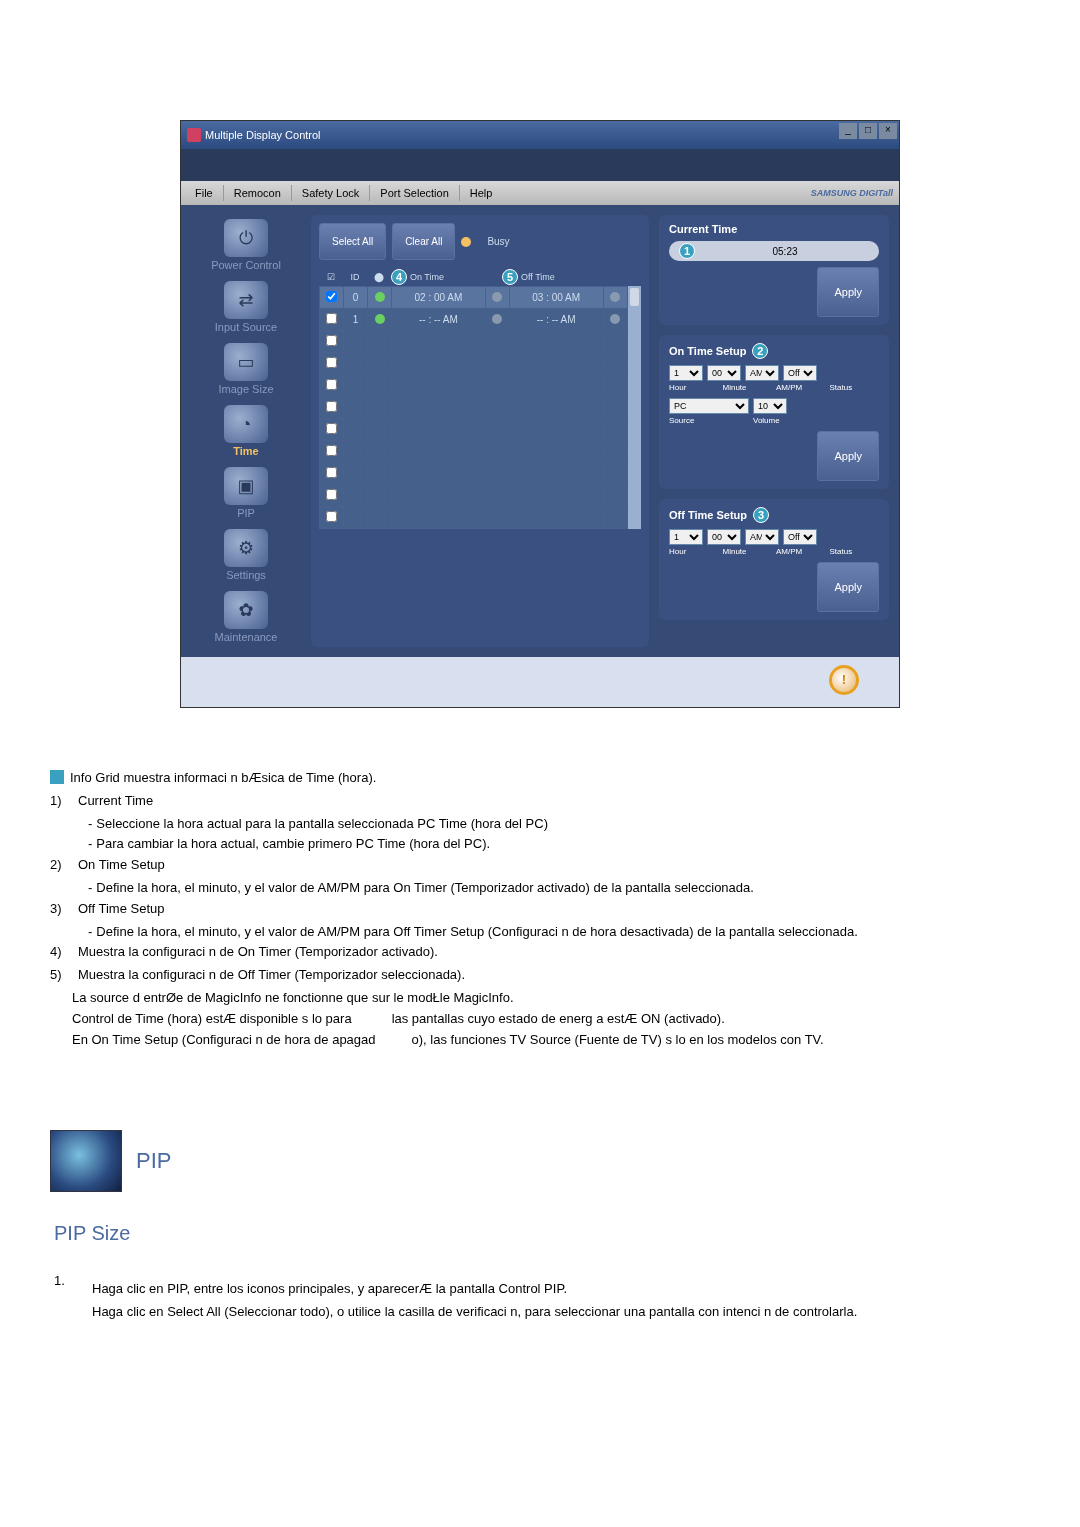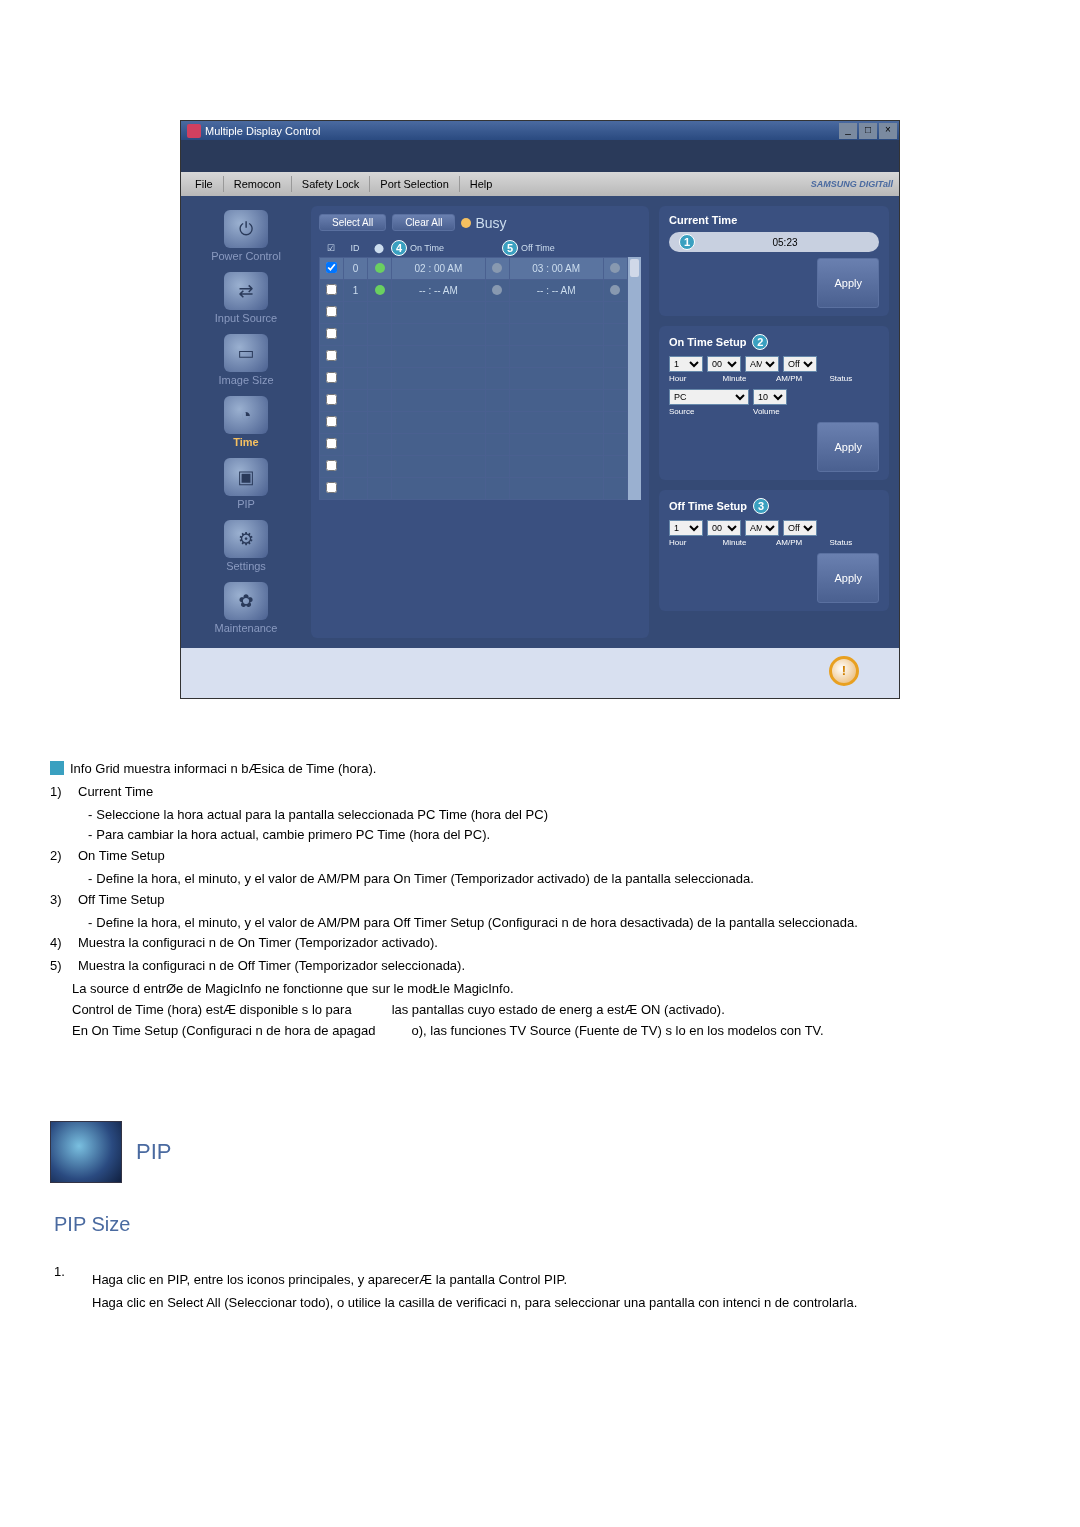--- a/index.html
+++ b/index.html
@@ -15,21 +15,21 @@
   
   
   .app-window {
     width: 720px;
     margin: 60px auto 40px;
     border: 1px solid #333;
     background: #2a3a5a;
   }
   .titlebar {
     background: linear-gradient(to bottom, #4a6aa0, #2a4a80);
-    height: 19px;
+    height: 28px;
     display: flex;
     align-items: center;
     color: #fff;
     font-size: 11px;
     padding-left: 6px;
     position: relative;
   }
   .titlebar-icon {
     width: 14px; height: 14px;
     background: #d04060;
@@ -122,28 +122,28 @@
     align-items: center;
     gap: 6px;
     margin-bottom: 8px;
   }
   .panel-btn {
     background: linear-gradient(to bottom, #6a80b0, #4a6090);
     border: 1px solid #5a70a0;
     border-radius: 3px;
     color: #fff;
     font-size: 10px;
-    padding: 2px 12px;
+    padding: 12px 12px;
   }
   .busy-ind {
     display: flex;
     align-items: center;
-    gap: 4px;
+    gap: 16px;
     color: #cde;
-    font-size: 14px;
+    font-size: 10px;
   }
   .busy-dot {
     width: 10px; height: 10px;
     border-radius: 50%;
     background: #f5c060;
   }
   
   .legend-row {
     display: flex;
     align-items: center;

